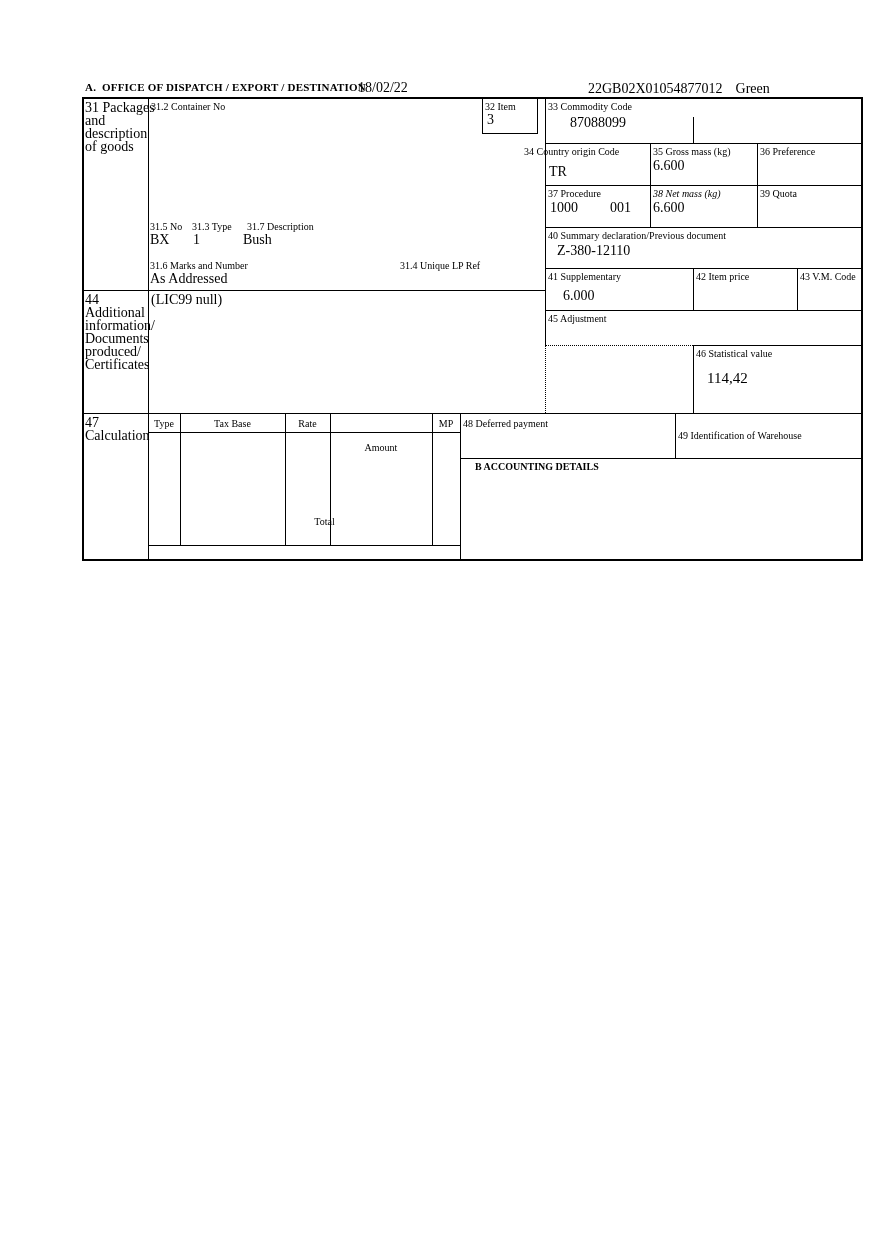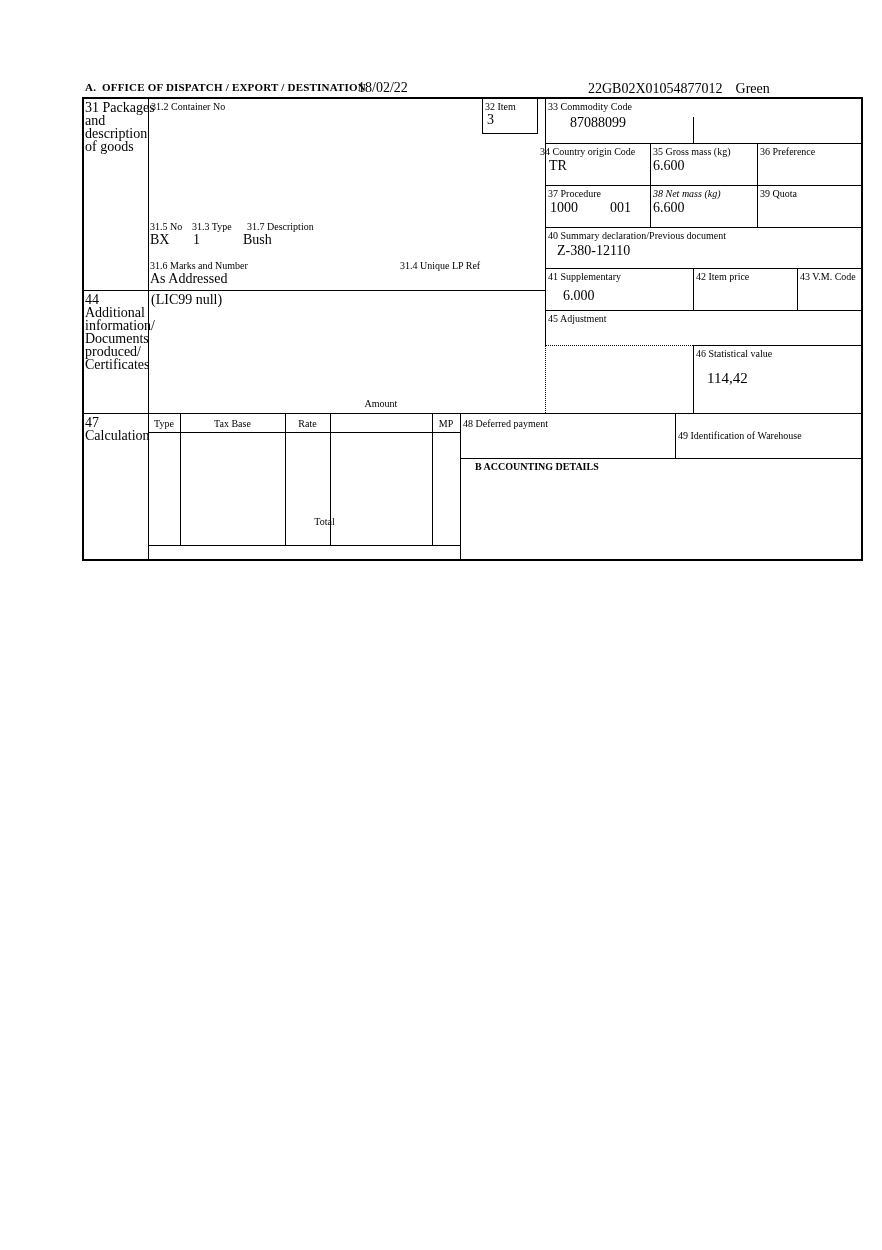--- a/index.html
+++ b/index.html
@@ -79,22 +79,22 @@
 Certificates</div>
   <div class="t preline" style="left:85px;top:416px;">47
 Calculation</div>
 
   <div class="t lbl" style="left:151px;top:101px;">31.2 Container No</div>
   <div class="t lbl" style="left:485px;top:101px;">32 Item</div>
   <div class="t val" style="left:487px;top:112px;">3</div>
   <div class="t lbl" style="left:548px;top:101px;">33 Commodity Code</div>
   <div class="t val" style="left:570px;top:115px;">87088099</div>
 
-  <div class="t lbl" style="left:540px;top:146px;">34 Country origin Code</div>
-  <div class="t val" style="left:549px;top:158px;">TR</div>
+  <div class="t lbl" style="left:524px;top:146px;">34 Country origin Code</div>
+  <div class="t val" style="left:549px;top:164px;">TR</div>
   <div class="t lbl" style="left:653px;top:146px;">35 Gross mass (kg)</div>
   <div class="t val" style="left:653px;top:158px;">6.600</div>
   <div class="t lbl" style="left:760px;top:146px;">36 Preference</div>
 
   <div class="t lbl" style="left:548px;top:188px;">37 Procedure</div>
   <div class="t val" style="left:550px;top:200px;">1000</div>
   <div class="t val" style="left:610px;top:200px;">001</div>
   <div class="t lbl" style="left:653px;top:188px;font-style:italic;">38 Net mass (kg)</div>
   <div class="t val" style="left:653px;top:200px;">6.600</div>
   <div class="t lbl" style="left:760px;top:188px;">39 Quota</div>
@@ -119,21 +119,21 @@
 
   <div class="t val" style="left:151px;top:292px;">(LIC99 null)</div>
 
   <div class="t lbl" style="left:548px;top:313px;">45 Adjustment</div>
   <div class="t lbl" style="left:696px;top:348px;">46 Statistical value</div>
   <div class="t big" style="left:707px;top:370px;">114,42</div>
 
   <div class="t lbl ctr" style="left:148px;top:418px;width:32px;">Type</div>
   <div class="t lbl ctr" style="left:180px;top:418px;width:105px;">Tax Base</div>
   <div class="t lbl ctr" style="left:285px;top:418px;width:45px;">Rate</div>
-  <div class="t lbl ctr" style="left:330px;top:398px;width:102px;">Amount</div>
+  <div class="t lbl ctr" style="left:330px;top:442px;width:102px;">Amount</div>
   <div class="t lbl ctr" style="left:432px;top:418px;width:28px;">MP</div>
   <div class="t lbl ctr" style="left:172px;top:516px;width:305px;">Total</div>
 
   <div class="t lbl" style="left:463px;top:418px;">48 Deferred payment</div>
   <div class="t lbl" style="left:678px;top:418px;margin-top:12px;">49 Identification of Warehouse</div>
   <div class="t lbl bold" style="left:463px;top:461px;margin-left:12px;">B ACCOUNTING DETAILS</div>
 
 </div>
 
 </body></html>

